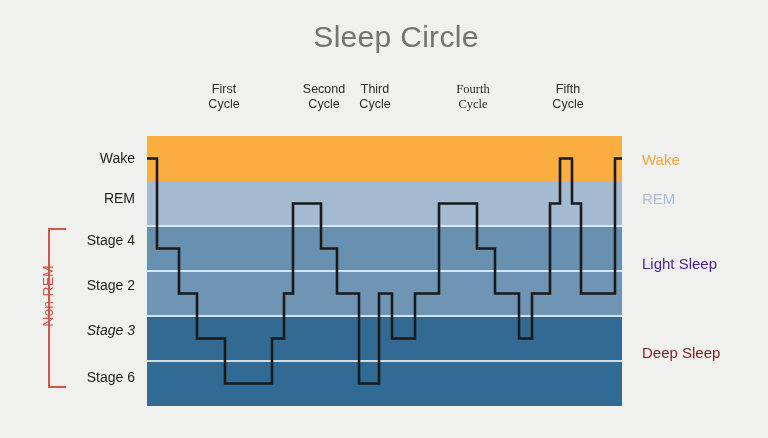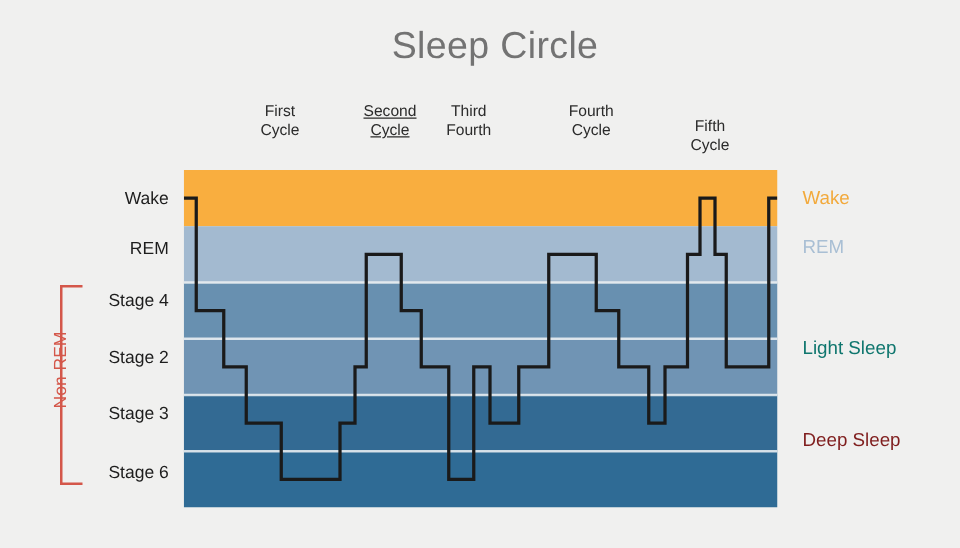--- a/index.html
+++ b/index.html
@@ -90,36 +90,36 @@
 </head>
 <body>
 
 <div id="stage">
 
   <div class="title">Sleep Circle</div>
 
   <div class="cycle-labels">
       <div class="cycle" style="left: 164px; top: 0px; width: 120px;">First
 Cycle</div>
-      <div class="cycle" style="left: 252px; top: 0px; width: 120px; text-decoration: underline;">Second
+      <div class="cycle" style="left: 264px; top: 0px; width: 120px;">Second
 Cycle</div>
       <div class="cycle" style="left: 315px; top: 0px; width: 120px;">Third
-Fourth</div>
-      <div class="cycle" style="left: 413px; top: 0px; width: 120px;">Fourth
 Cycle</div>
-      <div class="cycle" style="left: 508px; top: 0px; width: 120px; margin-top: 12px;">Fifth
+      <div class="cycle" style="left: 413px; top: 0px; width: 120px; font-family: Liberation Serif, serif;">Fourth
+Cycle</div>
+      <div class="cycle" style="left: 508px; top: 0px; width: 120px;">Fifth
 Cycle</div>
     </div>
 
   <div class="ylabels">
       <div class="ylab" style="top: 158px;">Wake</div>
       <div class="ylab" style="top: 198px;">REM</div>
       <div class="ylab" style="top: 240px;">Stage 4</div>
       <div class="ylab" style="top: 285px;">Stage 2</div>
-      <div class="ylab" style="top: 330px;">Stage 3</div>
+      <div class="ylab" style="top: 330px; font-style: italic;">Stage 3</div>
       <div class="ylab" style="top: 377px;">Stage 6</div>
     </div>
 
   <div class="nonrem-wrap">
     <div class="nonrem-bracket"></div>
     <div class="nonrem-mask"></div>
     <div class="nonrem-text">Non-REM</div>
   </div>
 
   <div class="chart">
@@ -136,17 +136,17 @@
         <div class="band-sep" style="top: 224px;"></div>
       </div>
     <svg class="hypno" viewBox="0 0 475 270" preserveAspectRatio="none">
       <path id="hypno-path" fill="none" stroke="#1a1a1a" stroke-width="2.6" stroke-linejoin="miter" stroke-linecap="butt" vector-effect="non-scaling-stroke" d="M0 22.5 L10 22.5 L10 112.5 L32 112.5 L32 157.5 L50 157.5 L50 202.5 L78 202.5 L78 247.5 L125 247.5 L125 202.5 L137 202.5 L137 157.5 L146 157.5 L146 67.5 L174 67.5 L174 112.5 L190 112.5 L190 157.5 L212 157.5 L212 247.5 L232 247.5 L232 157.5 L245 157.5 L245 202.5 L268 202.5 L268 157.5 L292 157.5 L292 67.5 L330 67.5 L330 112.5 L348 112.5 L348 157.5 L372 157.5 L372 202.5 L385 202.5 L385 157.5 L403 157.5 L403 67.5 L413 67.5 L413 22.5 L425 22.5 L425 67.5 L434 67.5 L434 157.5 L468 157.5 L468 22.5 L475 22.5"></path>
     </svg>
   </div>
 
   <div class="legend">
       <div class="leg" style="top: 159px; color: rgb(242, 169, 59);">Wake</div>
       <div class="leg" style="top: 198px; color: rgb(169, 191, 212);">REM</div>
-      <div class="leg" style="top: 279px; color: #0f766e;">Light Sleep</div>
+      <div class="leg" style="top: 263px; color: #4c1d95;">Light Sleep</div>
       <div class="leg" style="top: 352px; color: #7f1d1d;">Deep Sleep</div>
     </div>
 
 </div>
 
 </body></html>

